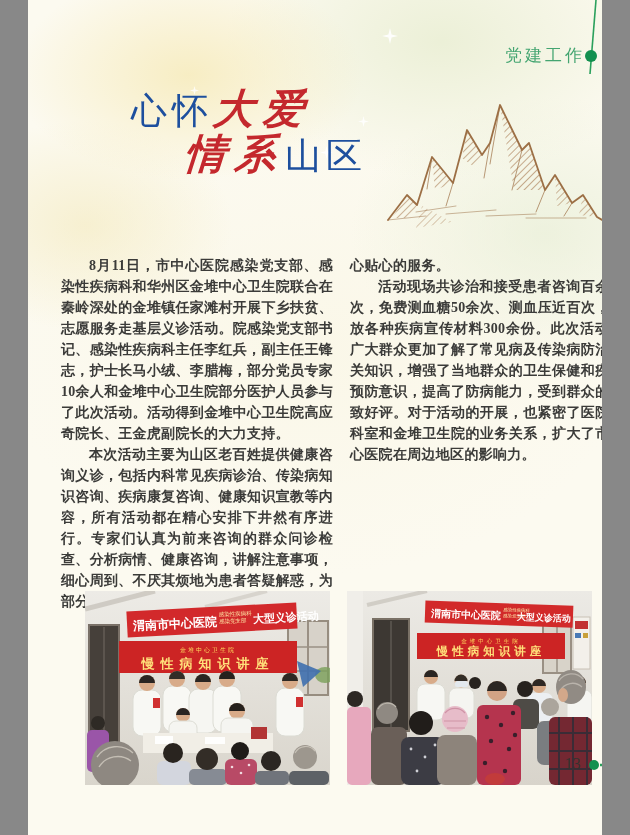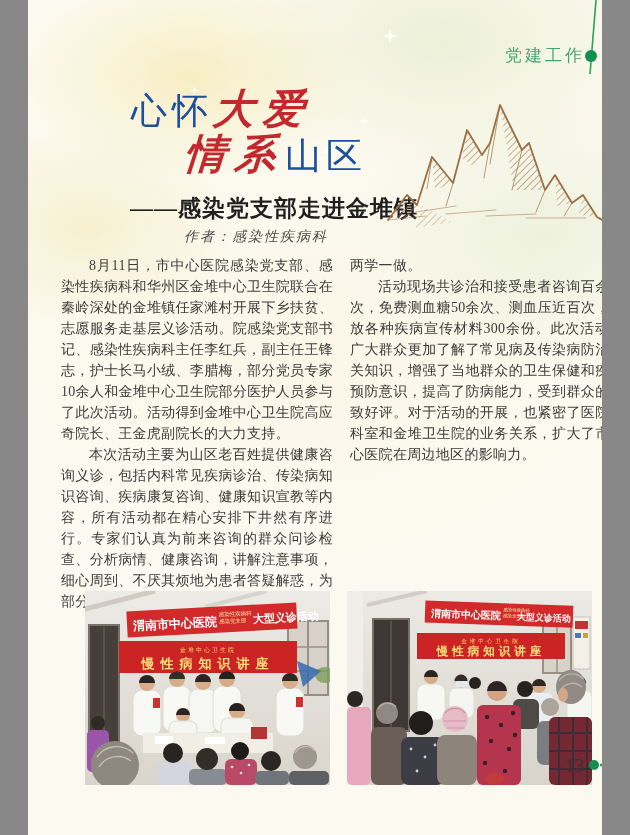--- a/index.html
+++ b/index.html
@@ -27,27 +27,27 @@
   .tc-blue{color:#1d4f9e;font-weight:normal;font-size:36px;letter-spacing:5px;}
   .tc-red{color:#c4282d;font-weight:bold;font-size:41px;letter-spacing:9px;font-style:italic;transform:skewX(-4deg);display:inline-block;}
   .subtitle{position:absolute;top:193px;left:102px;font-size:23px;font-weight:bold;color:#1f1f1f;letter-spacing:1px;white-space:nowrap;}
   .author{position:absolute;top:228px;left:156px;font-size:14px;font-style:italic;color:#4a4a48;letter-spacing:2px;}
   .mountain{position:absolute;left:358px;top:94px;width:224px;height:142px;}
   .sparkle{position:absolute;}
   .article{position:absolute;top:255px;left:33px;width:563px;}
   .col{position:absolute;top:0;font-size:14px;line-height:21px;text-align:justify;color:#3b3b39;letter-spacing:.3px;}
   .col-left{left:0;width:272px;}
   .col-right{left:289px;width:274px;}
-  .col p{margin:0;}
+  .col p{margin:0;font-weight:bold;}
   .col p.indent{text-indent:2em;}
   .photo{position:absolute;top:591px;width:245px;height:194px;}
   .photo-left{left:57px;}
   .photo-right{left:319px;}
   .photo svg{display:block;width:245px;height:194px;}
-  .page-number{position:absolute;top:755px;left:537px;font-size:19px;color:#33332f;}
+  .page-number{position:absolute;top:755px;left:537px;font-size:16px;color:#33332f;}
   .footer-rule{position:absolute;top:757px;left:556px;width:74px;height:16px;}
 </style>
 </head>
 <body>
 
 <div class="page">
 
   <svg class="sparkle" style="left:354px;top:28px;width:16px;height:16px;" viewBox="0 0 20 20">
       <path d="M10,0 L12,8 L20,10 L12,12 L10,20 L8,12 L0,10 L8,8 Z" fill="#ffffff" opacity="0.9"></path>
     </svg>
@@ -64,22 +64,20 @@
   <div class="section-label">党建工作</div>
   <svg class="header-rule" viewBox="0 0 40 82">
     <line x1="24" y1="0" x2="18" y2="74" stroke="#2aa05c" stroke-width="1.6"></line>
     <circle cx="19" cy="56" r="6" fill="#12904f"></circle>
   </svg>
 
   <div class="title-block">
     <div class="title-line"><span class="tc-blue">心怀</span><span class="tc-red">大爱</span></div>
     <div class="title-line second"><span class="tc-red">情系</span><span class="tc-blue">山区</span></div>
   </div>
-  <div class="subtitle">——感染党支部走进金堆镇</div>
-  <div class="author">作者：感染性疾病科</div>
 
   <svg class="mountain" viewBox="0 0 224 142">
     <defs>
       <pattern id="hatch" width="5" height="5" patternTransform="rotate(45)" patternUnits="userSpaceOnUse">
         <line x1="0" y1="0" x2="0" y2="5" stroke="#a3744a" stroke-width="1.3"></line>
       </pattern>
     </defs>
     <g fill="none" stroke="#9c6f45" stroke-width="1.8" stroke-linejoin="round" stroke-linecap="round">
       <path d="M2,126 L21,101 L31,111 L46,63 L59,79 L67,89 L81,36 L96,61 L104,49 L114,11 L136,56 L143,49 L159,96 L169,81 L186,109 L197,101 L211,123 L218,127"></path>
       <path d="M46,63 L41,95 M67,89 L60,112 M104,49 L98,84 M114,11 L104,70 M136,56 L126,96 M159,96 L150,118 M186,109 L178,122" stroke-width="1" opacity="0.7"></path>
@@ -93,21 +91,21 @@
     <polygon points="197,101 211,123 193,121" fill="url(#hatch)" opacity="0.75"></polygon>
     <polygon points="36,112 66,128 30,134" fill="url(#hatch)" opacity="0.6"></polygon>
   </svg>
 
   <div class="article">
     <div class="col col-left">
       <p class="indent">8月11日，市中心医院感染党支部、感染性疾病科和华州区金堆中心卫生院联合在秦岭深处的金堆镇任家滩村开展下乡扶贫、志愿服务走基层义诊活动。院感染党支部书记、感染性疾病科主任李红兵，副主任王锋志，护士长马小绒、李腊梅，部分党员专家10余人和金堆中心卫生院部分医护人员参与了此次活动。活动得到金堆中心卫生院高应奇院长、王金虎副院长的大力支持。</p>
       <p class="indent">本次活动主要为山区老百姓提供健康咨询义诊，包括内科常见疾病诊治、传染病知识咨询、疾病康复咨询、健康知识宣教等内容，所有活动都在精心安排下井然有序进行。专家们认真为前来咨询的群众问诊检查、分析病情、健康咨询，讲解注意事项，细心周到、不厌其烦地为患者答疑解惑，为部分患者进一步治疗提供</p>
     </div>
     <div class="col col-right">
-      <p>两学一做。</p>
+      <p>心贴心的服务。</p>
       <p class="indent">活动现场共诊治和接受患者咨询百余人次，免费测血糖50余次、测血压近百次，发放各种疾病宣传材料300余份。此次活动使广大群众更加了解了常见病及传染病防治相关知识，增强了当地群众的卫生保健和疾病预防意识，提高了防病能力，受到群众的一致好评。对于活动的开展，也紧密了医院、科室和金堆卫生院的业务关系，扩大了市中心医院在周边地区的影响力。</p>
     </div>
   </div>
 
   <figure class="photo photo-left" style="margin:0">
     <svg viewBox="0 0 245 194">
       <defs>
         <linearGradient id="wallL" x1="0" y1="0" x2="0" y2="1">
           <stop offset="0" stop-color="#edebe6"></stop>
             <stop offset="1" stop-color="#d9d5cc"></stop>

